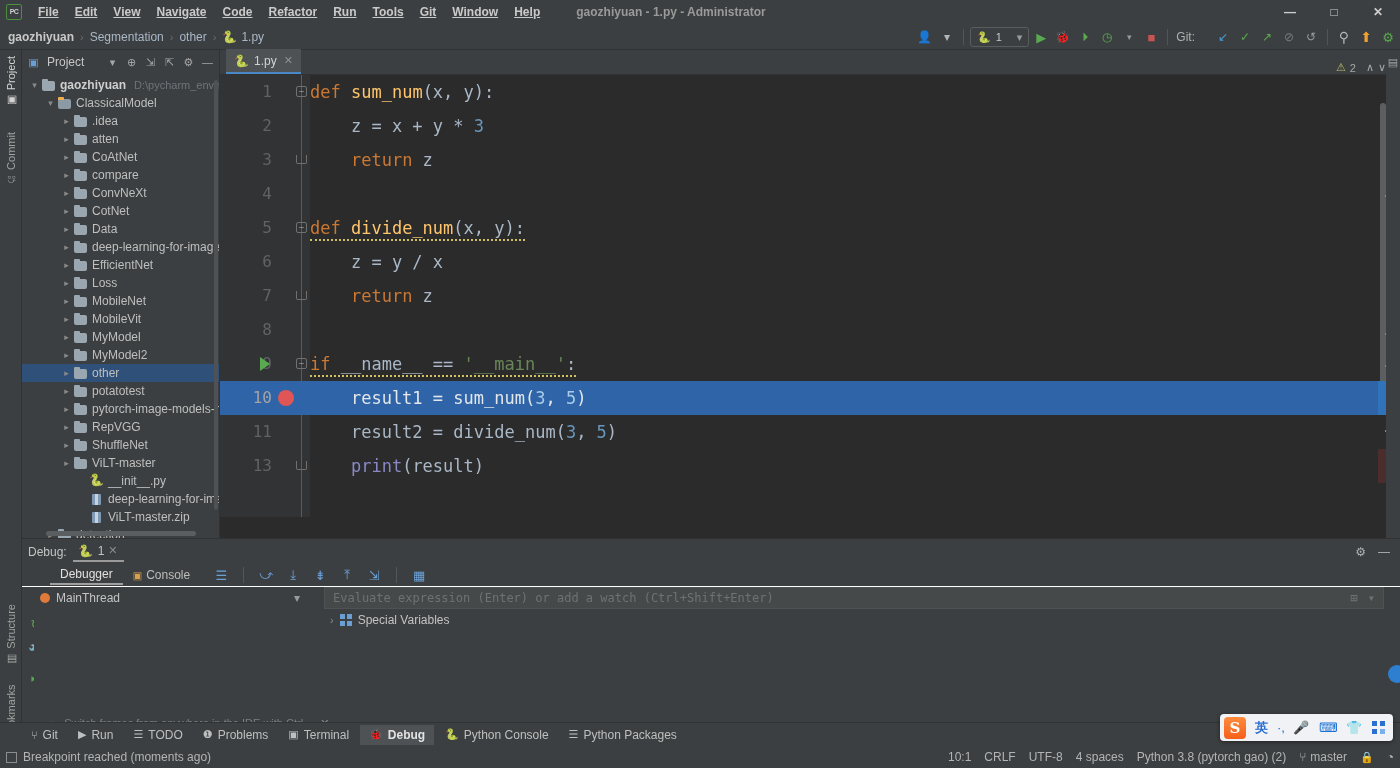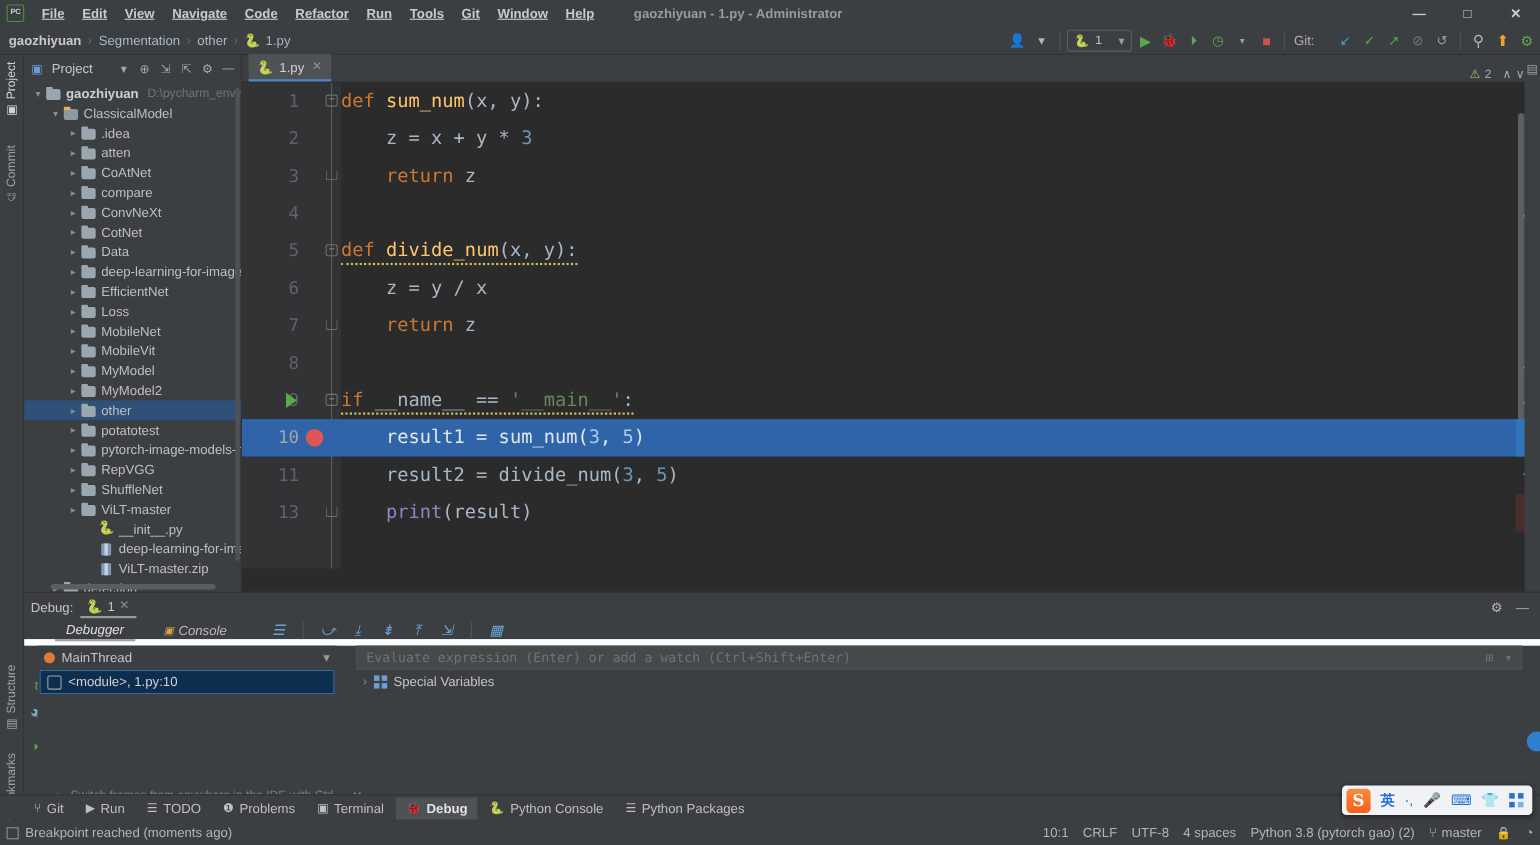--- a/index.html
+++ b/index.html
@@ -249,23 +249,22 @@
   }
   .dbg-tabchip {
     display: flex; align-items: center; gap: 4px; padding: 2px 6px;
     border-bottom: 2px solid #9a9a9a;
   }
   .dbg-header-right {
     margin-left: auto; display: flex; align-items: center; gap: 12px; padding-right: 10px;
     color: #b0b0b0;
   }
   .dbg-subbar {
-    height: 23px; display: flex; align-items: center; padding-left: 28px; gap: 16px;
-    border-bottom: 6px solid #ffffff;
-    font-style: italic;
+    height: 23px; display: flex; align-items: center; padding-left: 28px; gap: 0;
+    border-bottom: 1px solid #ffffff;
   }
   .dbg-tab {
     display: flex; align-items: center; gap: 4px; padding: 2px 10px;
     font-size: 12px; color: #bdbdbd;
   }
   .dbg-tab.active { color: #e0e0e0; border-bottom: 2px solid #a0a0a0; }
   .dbg-tools { display: flex; align-items: center; gap: 9px; margin-left: 12px; }
   .dtool { width: 18px; height: 18px; display: flex; align-items: center; justify-content: center; color: #6aa0d8; font-size: 13px; }
   .dbg-body { position: relative; height: 147px; display: flex; }
   .dbg-left-icons {
@@ -703,24 +702,20 @@
         <div class="dl-ico" style="color:#c75450;">■</div>
         <div class="dl-ico" style="color:#c75450;">⬤</div>
       </div>
 
       <div class="frames-pane">
         <div class="thread-row">
           <span class="thread-dot"></span>
           <span>MainThread</span>
           <span style="margin-left:auto;color:#9a9a9a;">▾</span>
         </div>
-        <div class="frame-row">
-          <span class="frame-ico"></span>
-          <span>&lt;module&gt;, 1.py:10</span>
-        </div>
       </div>
 
       <div class="vars-pane">
         <div class="watch-input">
           <span>Evaluate expression (Enter) or add a watch (Ctrl+Shift+Enter)</span>
           <span class="watch-right">
             <span>⊞</span>
             <span>▾</span>
           </span>
         </div>

